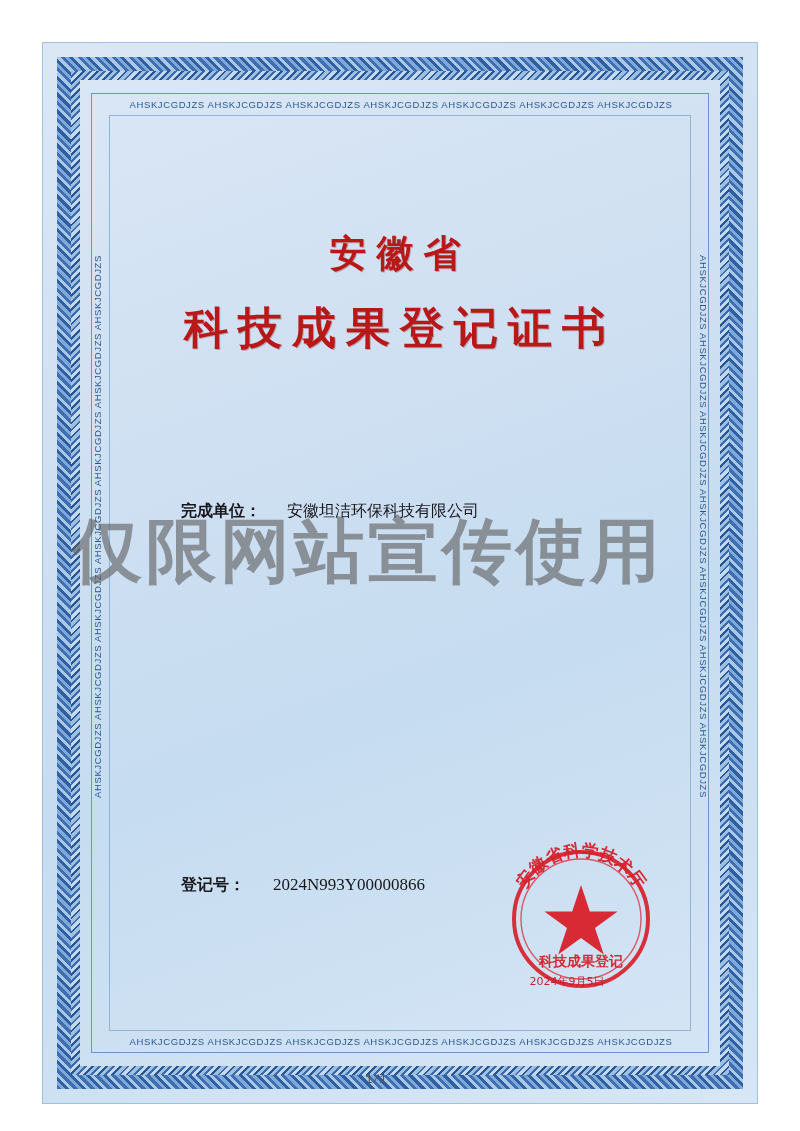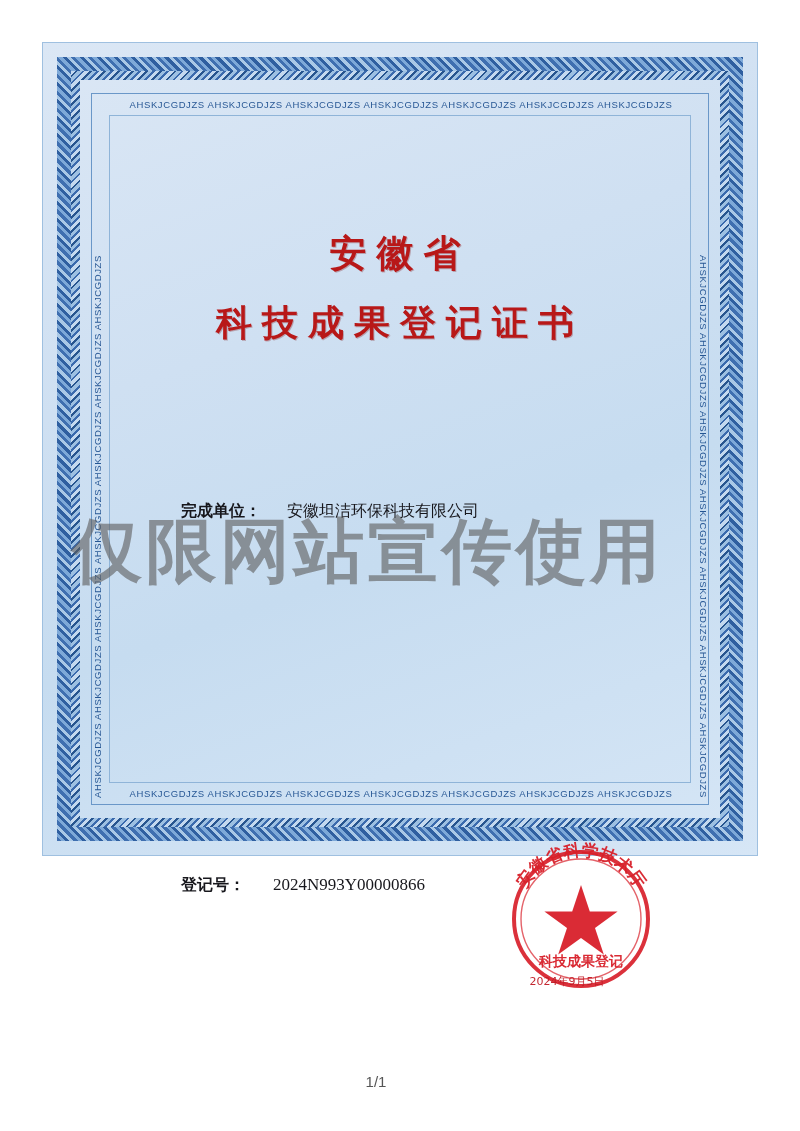--- a/index.html
+++ b/index.html
@@ -22,21 +22,21 @@
     width: 800px; height: 1131px;
     background: #ffffff;
   }
 
   
   #certificate {
     position: absolute;
     left: 42px;
     top: 42px;
     width: 716px;
-    height: 814px;
+    height: 1062px;
     background: linear-gradient(160deg, #dbe7f5 0%, #cfe0f2 35%, #c6dcf0 60%, #d6e6f6 100%);
     border: 1px solid #9fc0e0;
     box-sizing: border-box;
   }
 
   
   #frame-outer {
     position: absolute;
     left: 14px; top: 14px;
     right: 14px; bottom: 14px;
@@ -130,21 +130,21 @@
   }
   #title-1 {
     position: absolute;
     left: 0; right: 0; top: 110px;
     font-size: 37px;
     letter-spacing: 10px;
   }
   #title-2 {
     position: absolute;
     left: 0; right: 0; top: 180px;
-    font-size: 36px;
+    font-size: 44px;
     letter-spacing: 10px;
   }
 
   .field-row {
     position: absolute;
     left: 68px;
     right: 20px;
     color: #17171c;
     font-size: 16px;
     font-family: "DejaVu Sans", sans-serif;
@@ -192,23 +192,23 @@
     pointer-events: none;
   }
 
   
   #page-number {
     position: absolute;
     left: 0;
     top: 1073px;
     width: 752px;
     text-align: center;
-    font-size: 15px;
+    font-size: 12px;
     color: #555;
-    font-family: Liberation Sans, sans-serif;
+    font-family: Liberation Mono, monospace;
   }
 </style>
 </head>
 <body>
 
 <div id="page">
 
   <div id="certificate">
 
     <div id="frame-outer"></div>

